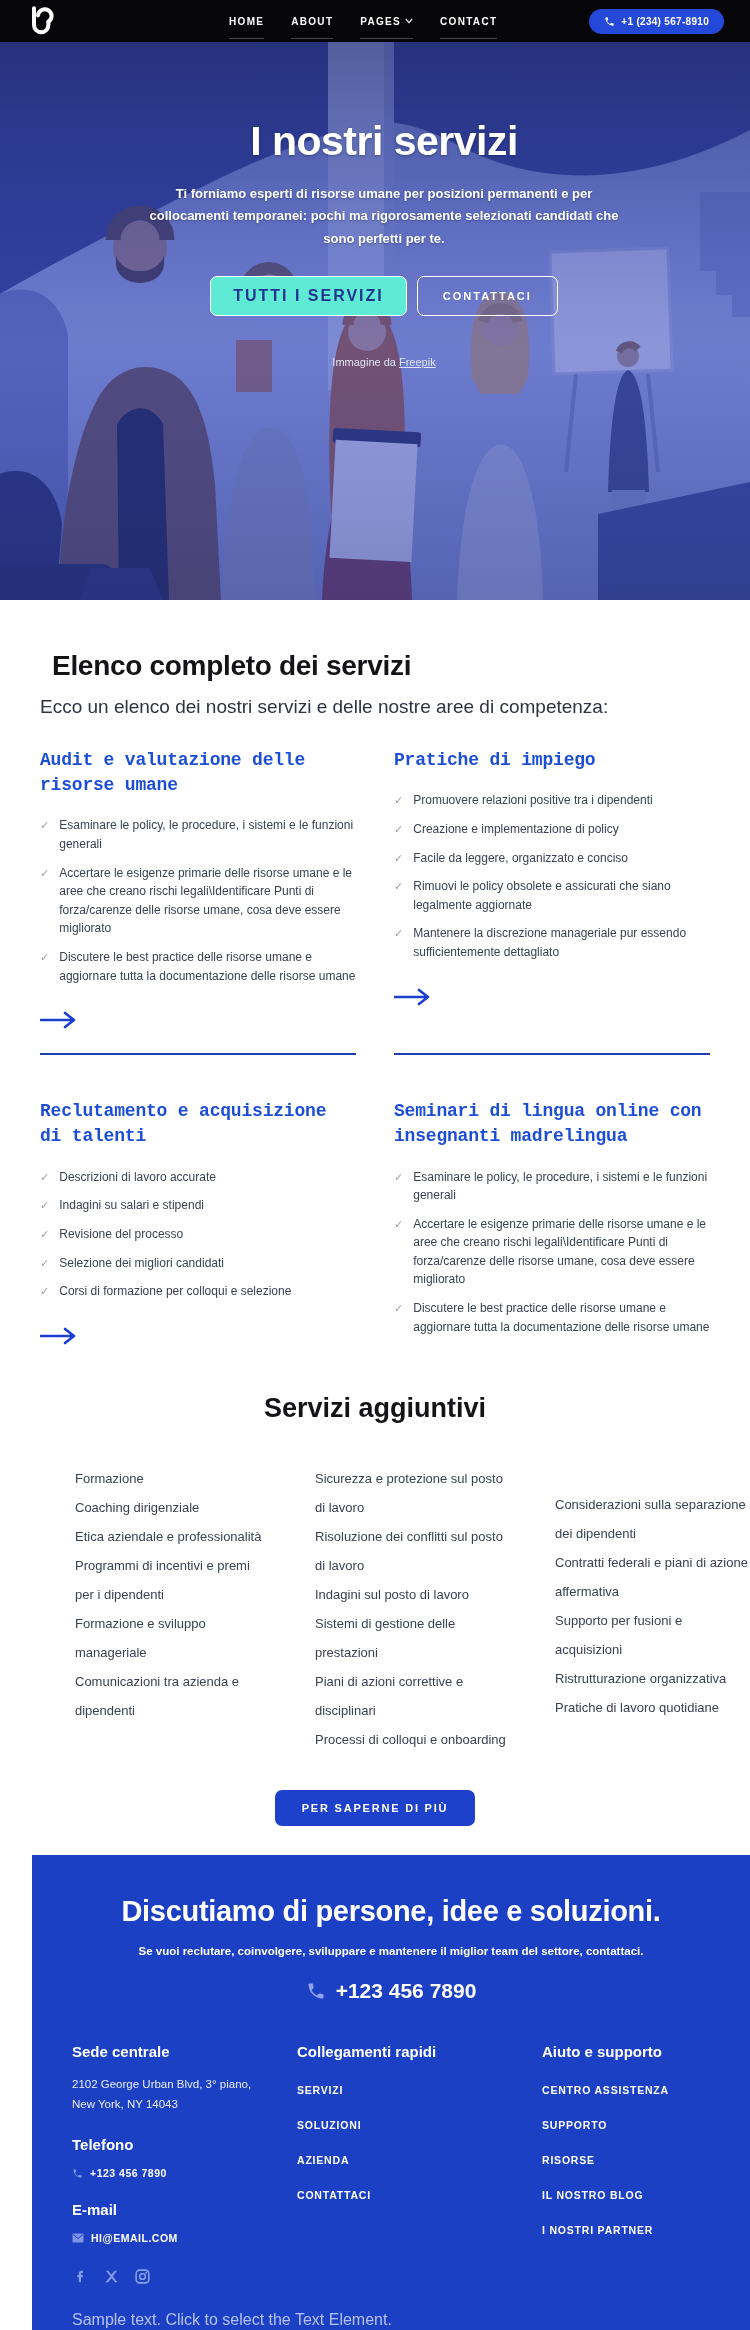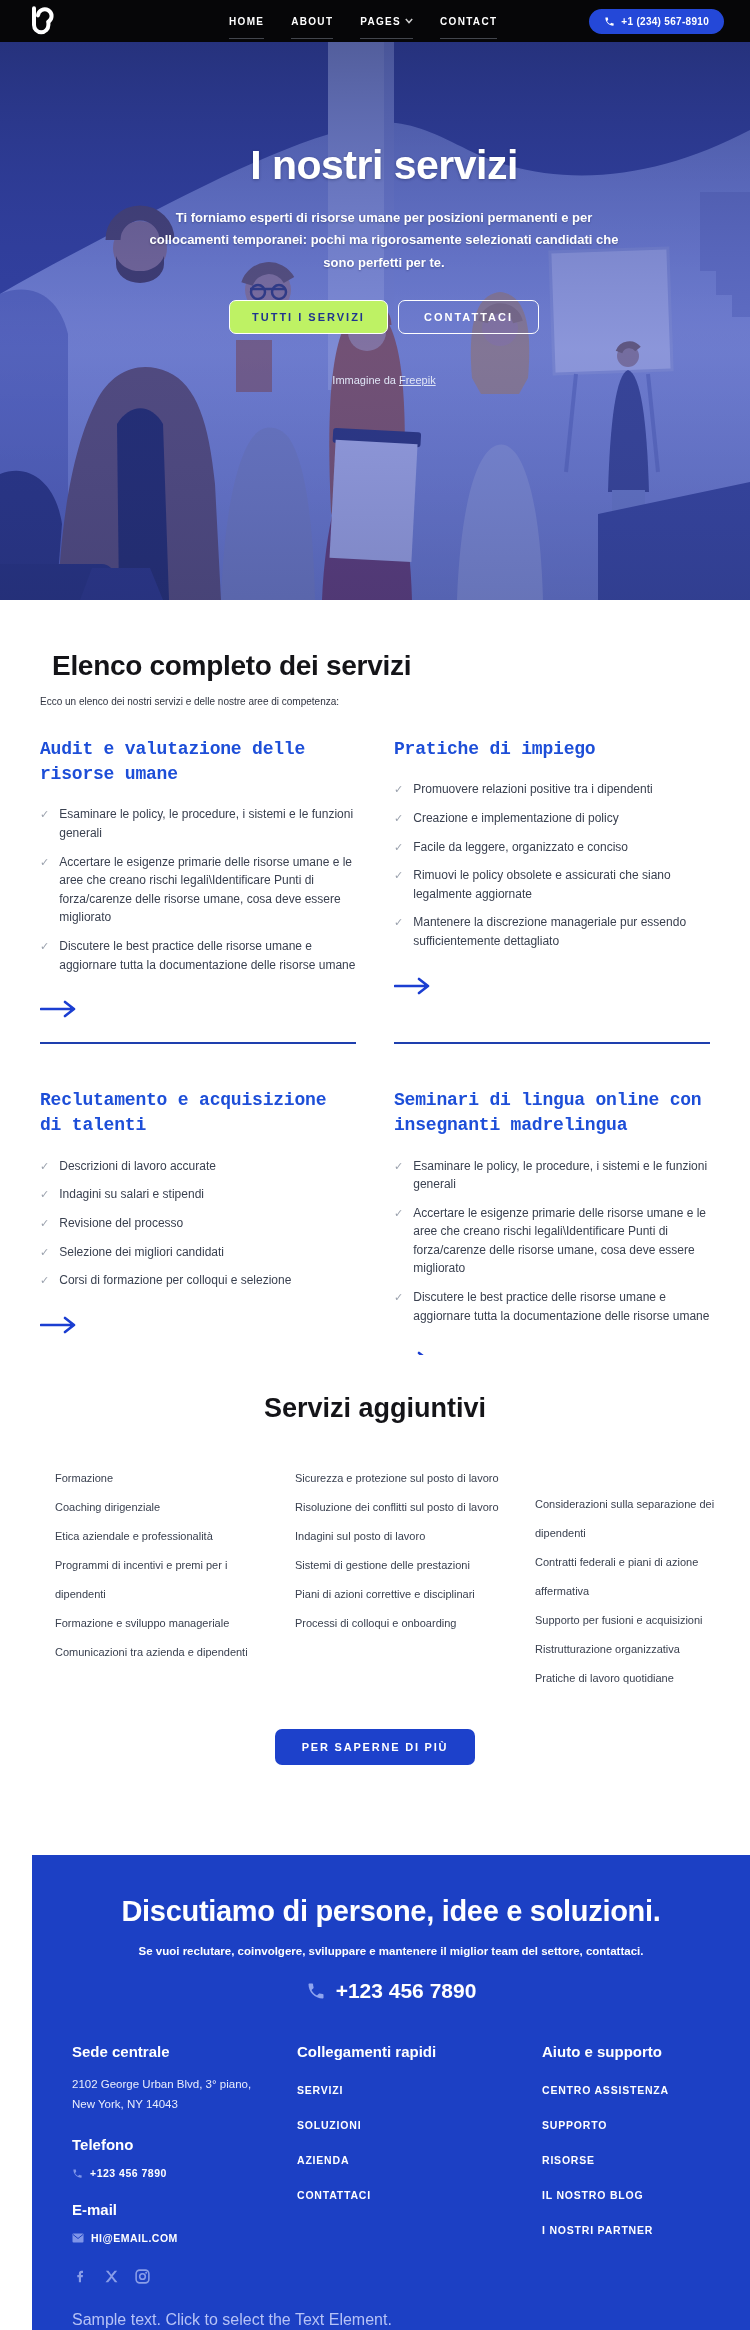--- a/index.html
+++ b/index.html
@@ -12,49 +12,49 @@
   .header { height:42px; background:#060608; display:flex; align-items:center; padding:0 26px; }
   .logo { width:34px; height:34px; display:flex; align-items:center; }
   .nav { margin-left:auto; display:flex; gap:27px; align-items:center; }
   .nav-item { position:relative; color:#ffffff; font-size:10px; font-weight:bold; letter-spacing:1.3px; display:flex; align-items:center; gap:4px; cursor:pointer; }
   .nav-item::after { content:""; position:absolute; left:0; right:0; bottom:-12px; height:1px; background:#43464d; }
   .phone-btn { margin-left:92px; background:#2448d8; color:#fff; border-radius:15px; padding:7px 15px; font-size:10px; font-weight:bold; display:flex; align-items:center; gap:6px; letter-spacing:0.3px; cursor:pointer; }
 
   
   .hero { position:relative; height:558px; overflow:hidden; text-align:center; color:#fff; }
   .hero-bg { position:absolute; inset:0; width:100%; height:100%; }
-  .hero-content { position:relative; padding-top:100px;margin-left:18px; }
+  .hero-content { position:relative; padding-top:76px;margin-left:18px; }
   .hero h1 { font-size:41px; font-weight:bold; letter-spacing:-0.5px; text-shadow:0 1px 3px rgba(10,16,60,.35); }
   .hero-sub { width:470px; margin:18px auto 0; font-size:13px; font-weight:bold; line-height:1.72; text-shadow:0 1px 2px rgba(10,16,60,.35); }
   .hero-buttons { margin-top:26px; display:flex; justify-content:center; gap:10px; }
-  .btn-primary { background:#bef264; color:#20348f; font-size:11px; font-weight:bold; letter-spacing:2px; padding:10px 22px; border-radius:7px; border:1.5px solid #ffffff; cursor:pointer; }
+  .btn-primary { background:#5eead4; color:#20348f; font-size:16px; font-weight:bold; letter-spacing:2px; padding:10px 22px; border-radius:7px; border:1.5px solid #ffffff; cursor:pointer; }
   .btn-outline { background:transparent; color:#ffffff; font-size:11px; font-weight:bold; letter-spacing:2px; padding:10px 25px; border-radius:7px; border:1.5px solid #ffffff; cursor:pointer; }
   .hero-credit { margin-top:40px; font-size:11px; color:#dfe5f6; }
   .hero-credit a { text-decoration:underline; cursor:pointer; }
 
   
   .services { height:755px; padding:50px 40px 0; overflow:hidden; }
   .services h2 { font-size:28px; font-weight:bold; color:#141418; letter-spacing:-0.3px;margin-left:12px; }
-  .services-sub { margin-top:14px; font-size:10px; color:#2f3340; }
+  .services-sub { margin-top:14px; font-size:19px; color:#2f3340; }
   .cards { display:grid; grid-template-columns:1fr 1fr; column-gap:38px; margin-top:30px; }
   .cards.row2 { margin-top:44px; }
   .card { display:flex; flex-direction:column; border-bottom:2px solid #1e3fae; padding-bottom:24px; }
   .cards.row1 .card { min-height:258px; }
   .cards.row2 .card { min-height:266px; }
   .card h3 { font-size:18px; font-weight:bold; color:#1d4ed8; line-height:1.4; letter-spacing:-0.2px; margin-bottom:18px;font-family:Liberation Mono, monospace; }
   .card ul { list-style:none; }
   .card li { display:flex; gap:10px; font-size:12px; color:#3a4150; line-height:1.55; margin-bottom:10px; }
   .check { color:#9aa1ad; font-size:11px; line-height:1.7; flex:0 0 auto; }
   .card-arrow { margin-top:16px; cursor:pointer; width:40px; }
 
   
   .additional { height:500px; padding-top:38px; overflow:hidden; }
   .additional h2 { text-align:center; font-size:27px; font-weight:bold; color:#141418; }
   .add-grid { display:grid; grid-template-columns:215px 215px 215px; column-gap:25px; padding-left:55px; margin-top:40px; }
-  .add-col { font-size:11px; color:#3a4150; line-height:29px; }
+  .add-col { font-size:13px; color:#3a4150; line-height:29px;margin-left:20px; }
   .add-col.offset { padding-top:26px; }
   .more-wrap { text-align:center; margin-top:36px; }
   .btn-more { display:inline-block; background:#1d41cb; color:#fff; font-size:11px; font-weight:bold; letter-spacing:1.8px; padding:12px 27px; border-radius:7px; border:none; cursor:pointer; }
 
   
   .footer { height:475px; background:#1c40c4; color:#fff; padding:40px 40px 0; overflow:hidden;margin-left:32px; }
   .cta-heading { text-align:center; font-size:29px; font-weight:bold; letter-spacing:-0.3px; }
   .cta-sub { text-align:center; font-size:11.5px; font-weight:bold; margin-top:17px; }
   .cta-phone { margin-top:22px; display:flex; justify-content:center; align-items:center; gap:10px; font-size:21px; font-weight:bold; cursor:pointer; }
   .footer-cols { display:grid; grid-template-columns:225px 245px 1fr; margin-top:40px; }

